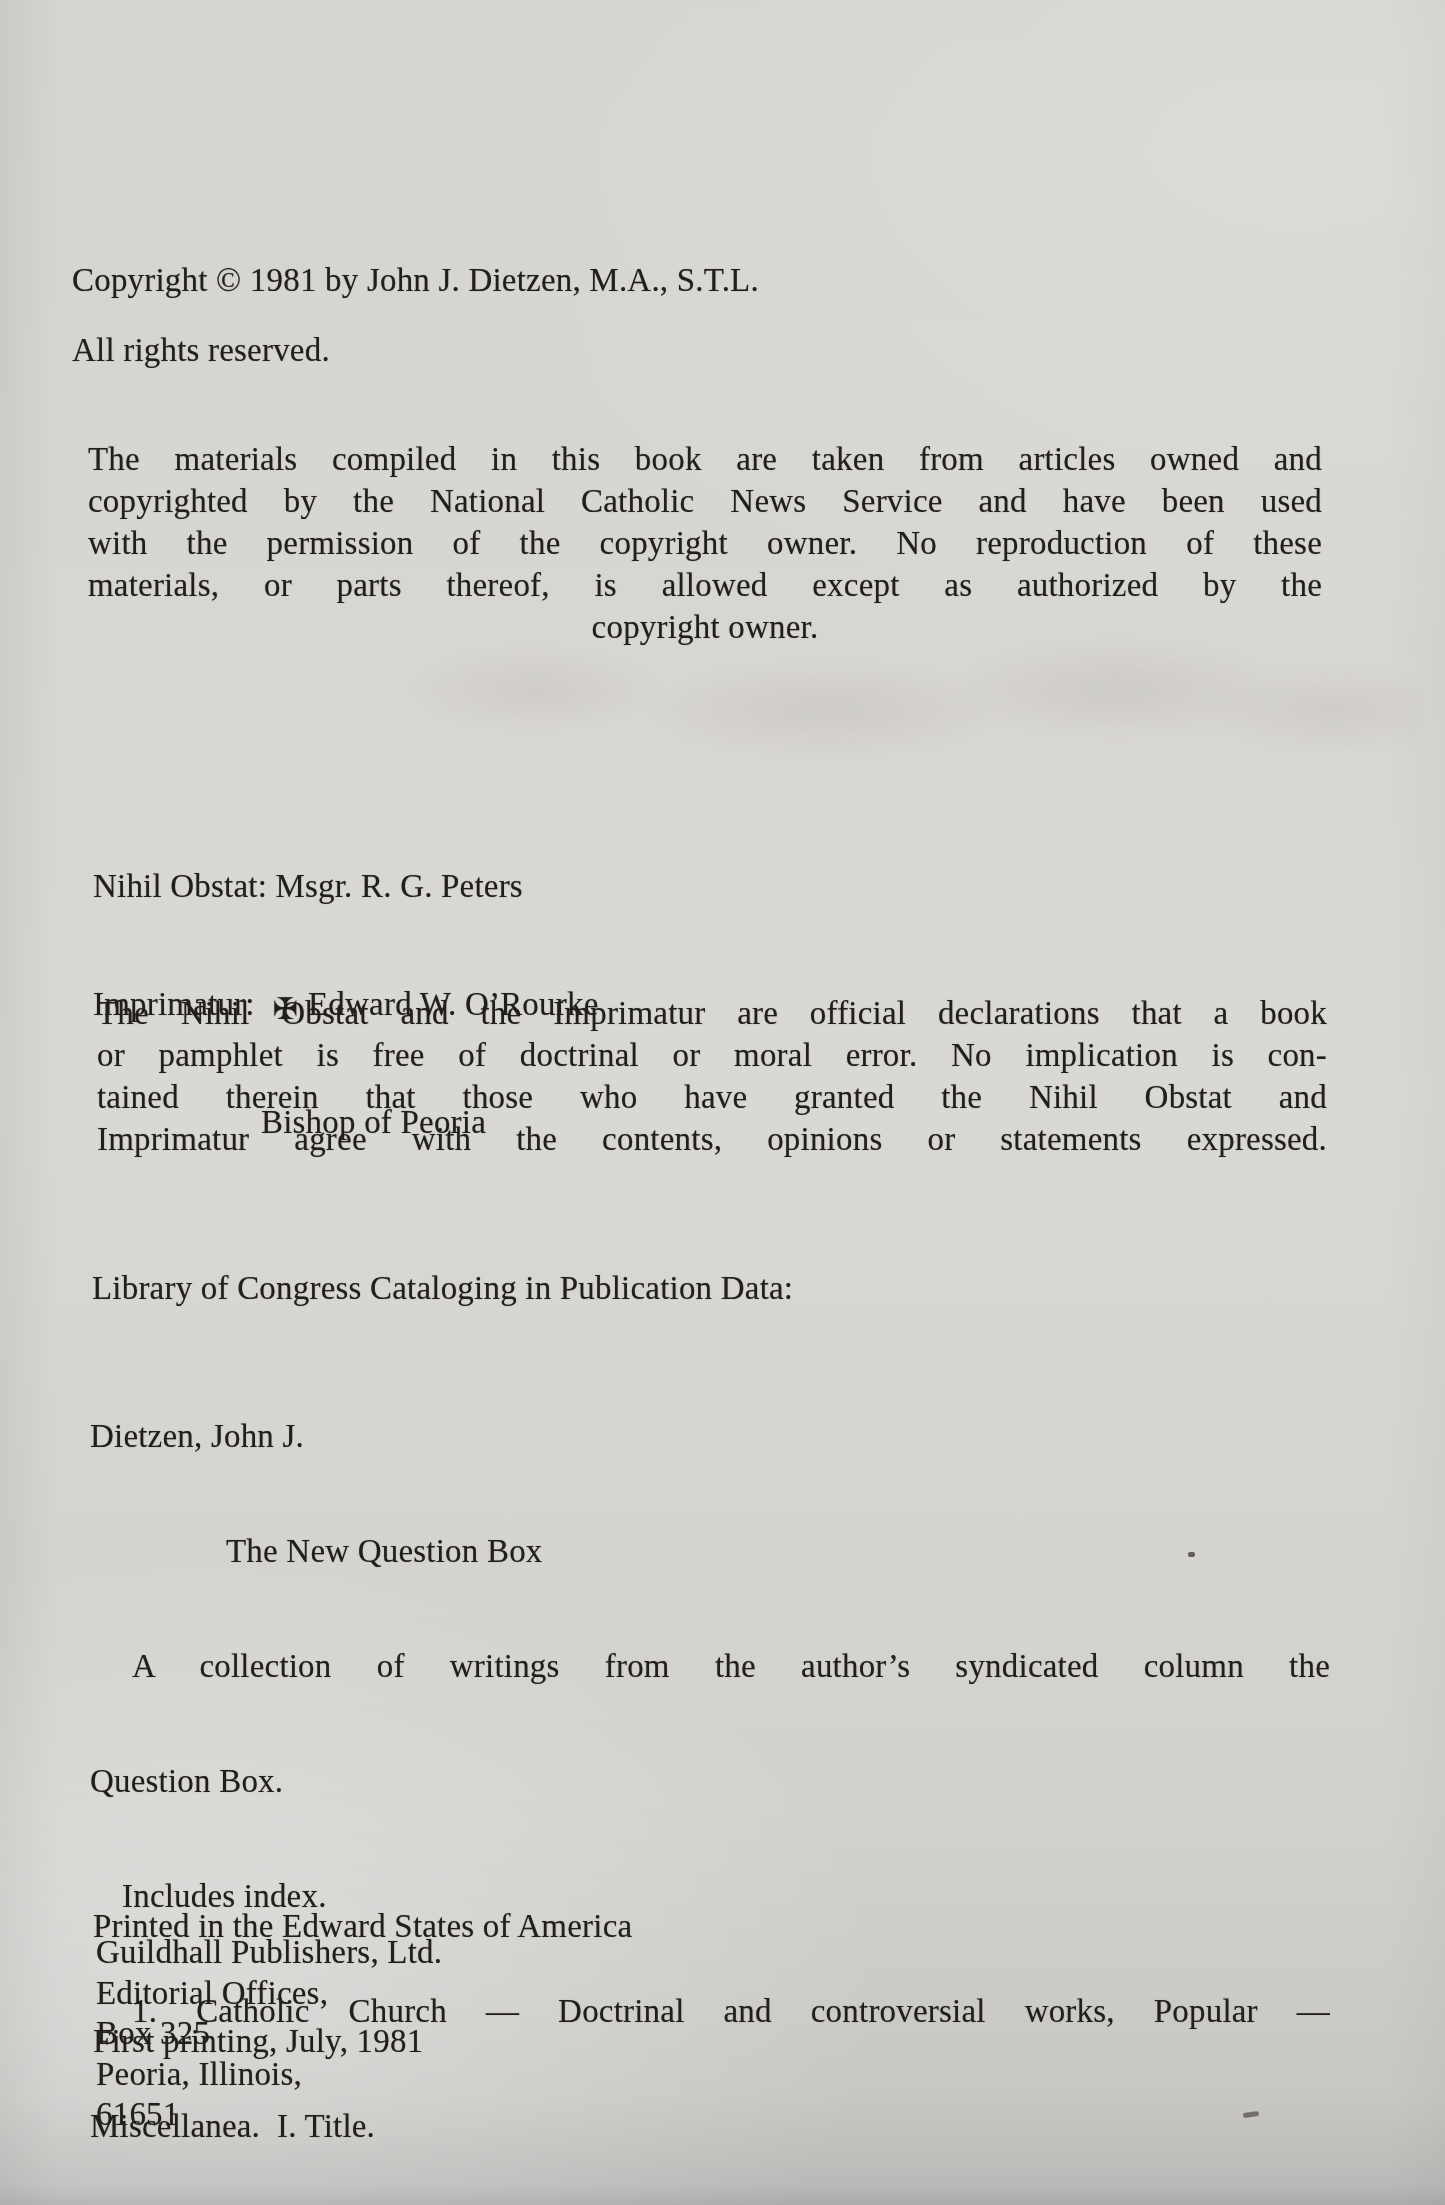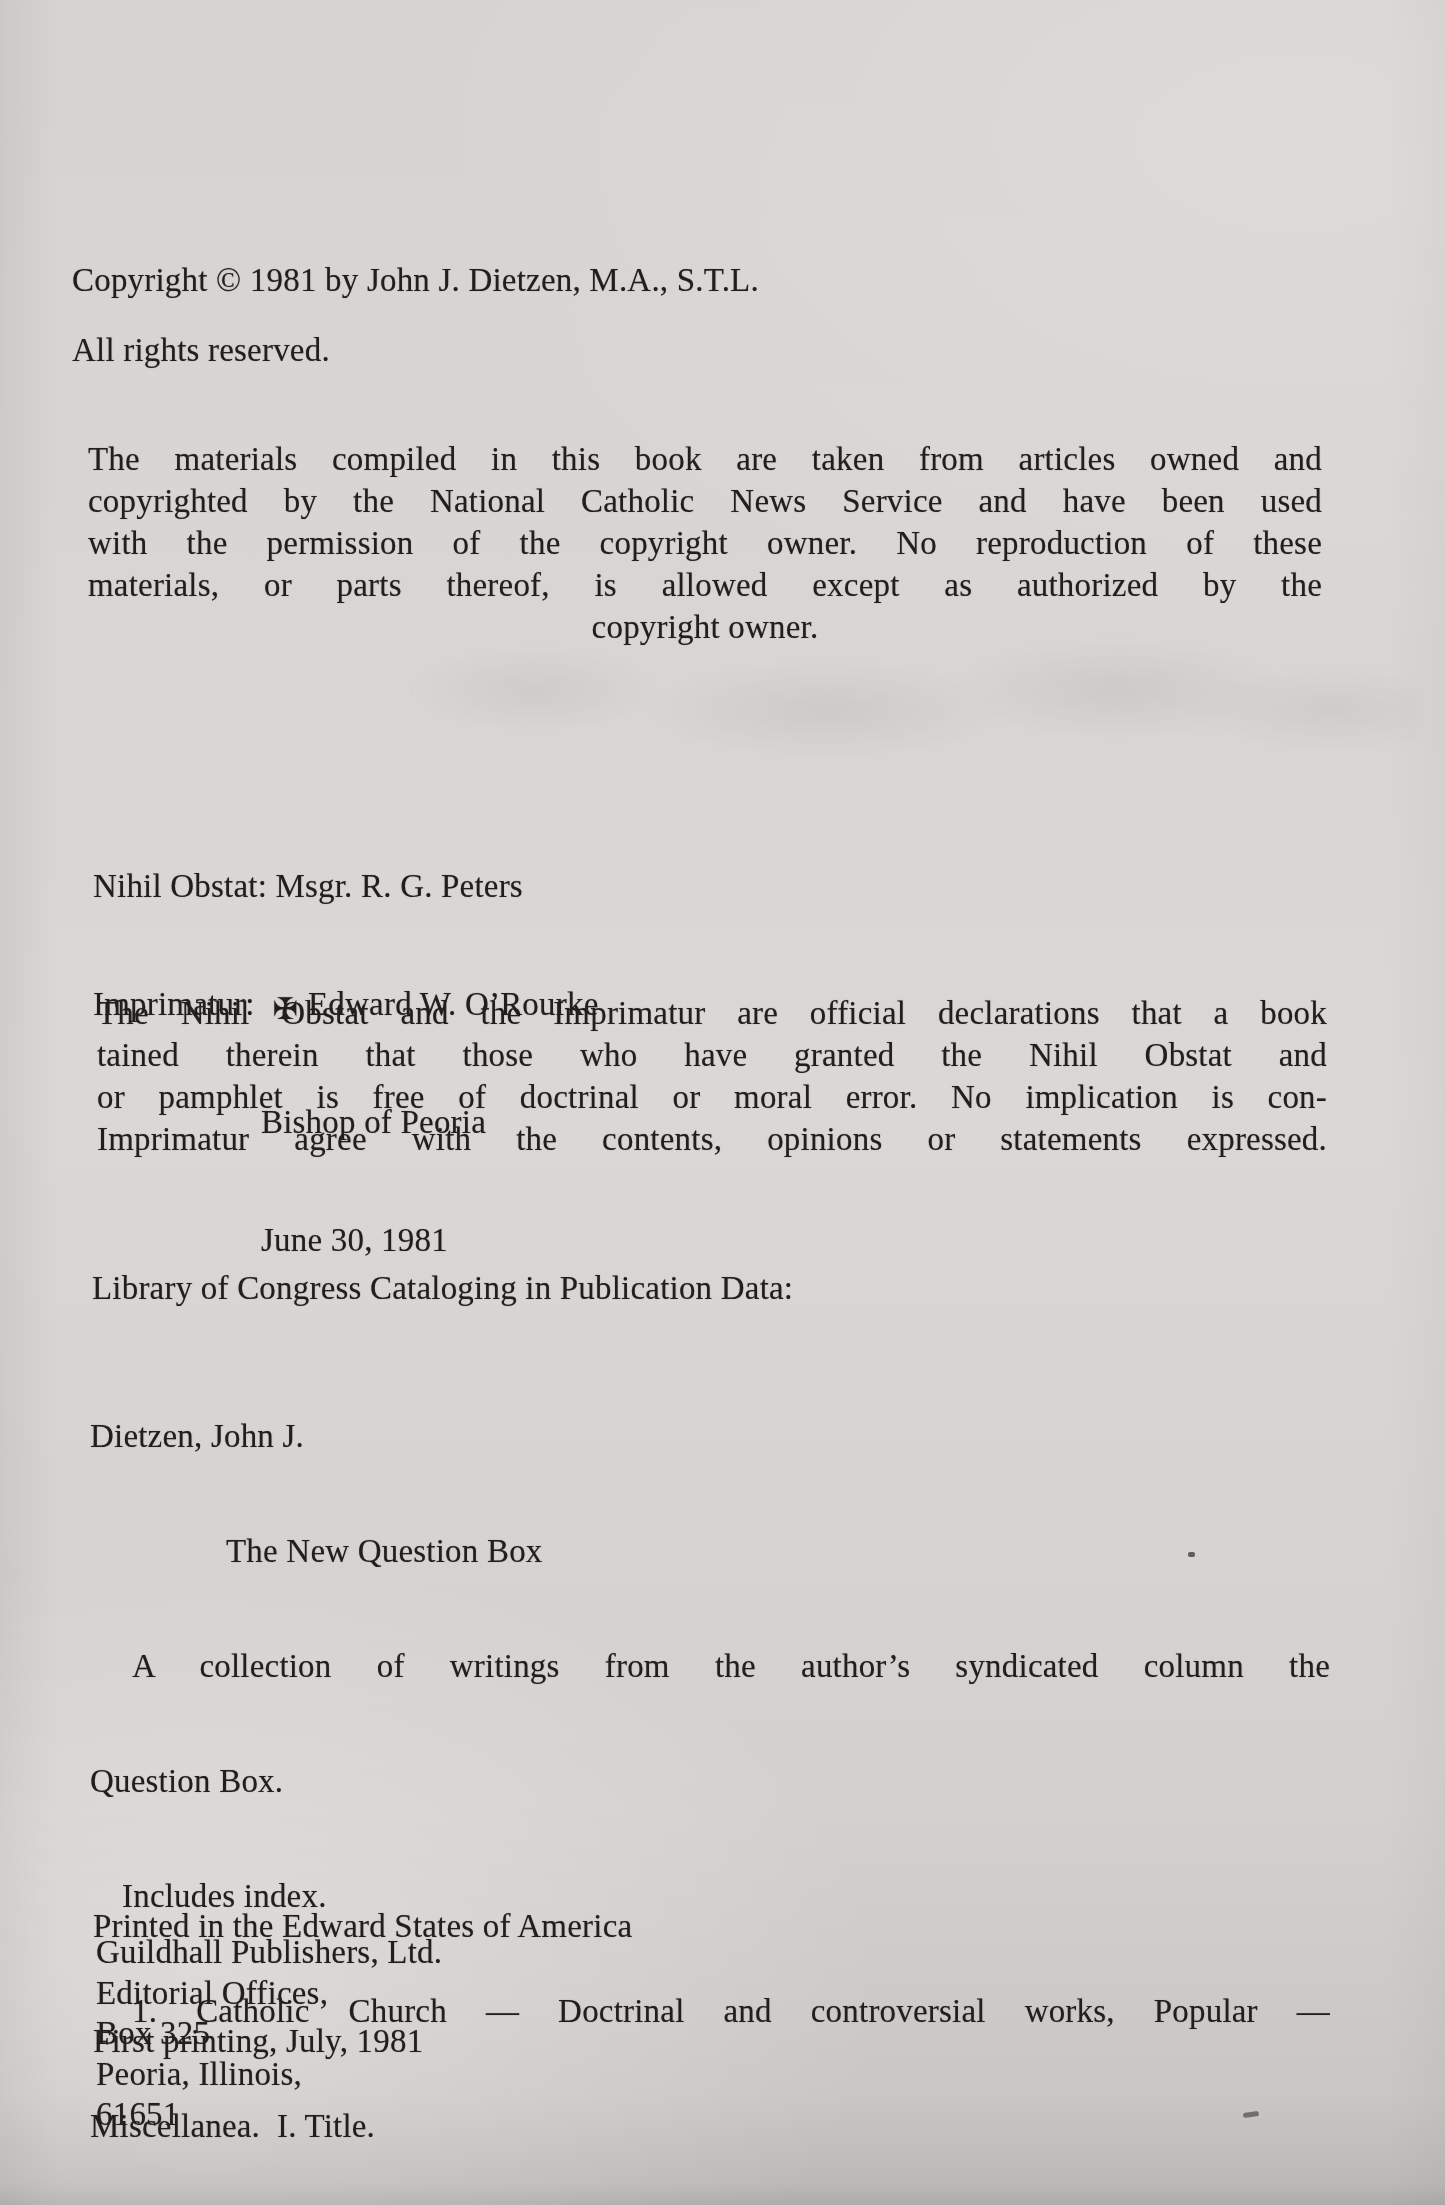--- a/index.html
+++ b/index.html
@@ -87,27 +87,26 @@
       <div class="line">copyrighted by the National Catholic News Service and have been used</div>
       <div class="line">with the permission of the copyright owner. No reproduction of these</div>
       <div class="line">materials, or parts thereof, is allowed except as authorized by the</div>
       <div class="line">copyright owner.</div>
     </div>
 
   <div class="txt nihil" style="left:93px;top:790px;">
     <div>Nihil Obstat: Msgr. R. G. Peters</div>
     <div><span>Imprimatur:</span><span class="cross">✠</span><span>Edward W. O’Rourke</span></div>
     <div class="cont-indent">Bishop of Peoria</div>
-    <div class="cont-indent">June 30, 1981</div>
   </div>
 
   <div class="txt para" style="left:77px;top:992px;width:1250px;">
       <div class="line">The Nihil Obstat and the Imprimatur are official declarations that a book</div>
+      <div class="line">or pamphlet is free of doctrinal or moral error. No implication is con-</div>
       <div class="line">tained therein that those who have granted the Nihil Obstat and</div>
-      <div class="line">or pamphlet is free of doctrinal or moral error. No implication is con-</div>
       <div class="line">Imprimatur agree with the contents, opinions or statements expressed.</div>
     </div>
 
   <div class="txt" style="left:92px;top:1270px;">Library of Congress Cataloging in Publication Data:</div>
 
   <div class="txt catalog" style="left:90px;top:1342px;width:1240px;">
     <div class="cl">Dietzen, John J.</div>
     <div class="cl indent-title">The New Question Box</div>
     <div class="jline indent-sm">A collection of writings from the author’s syndicated column the</div>
     <div class="cl">Question Box.</div>

